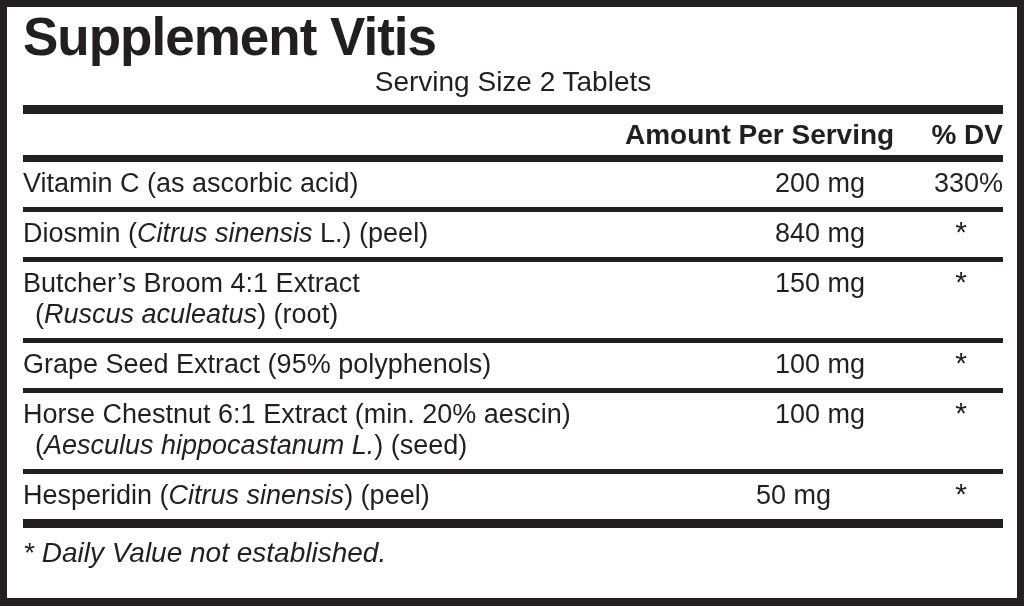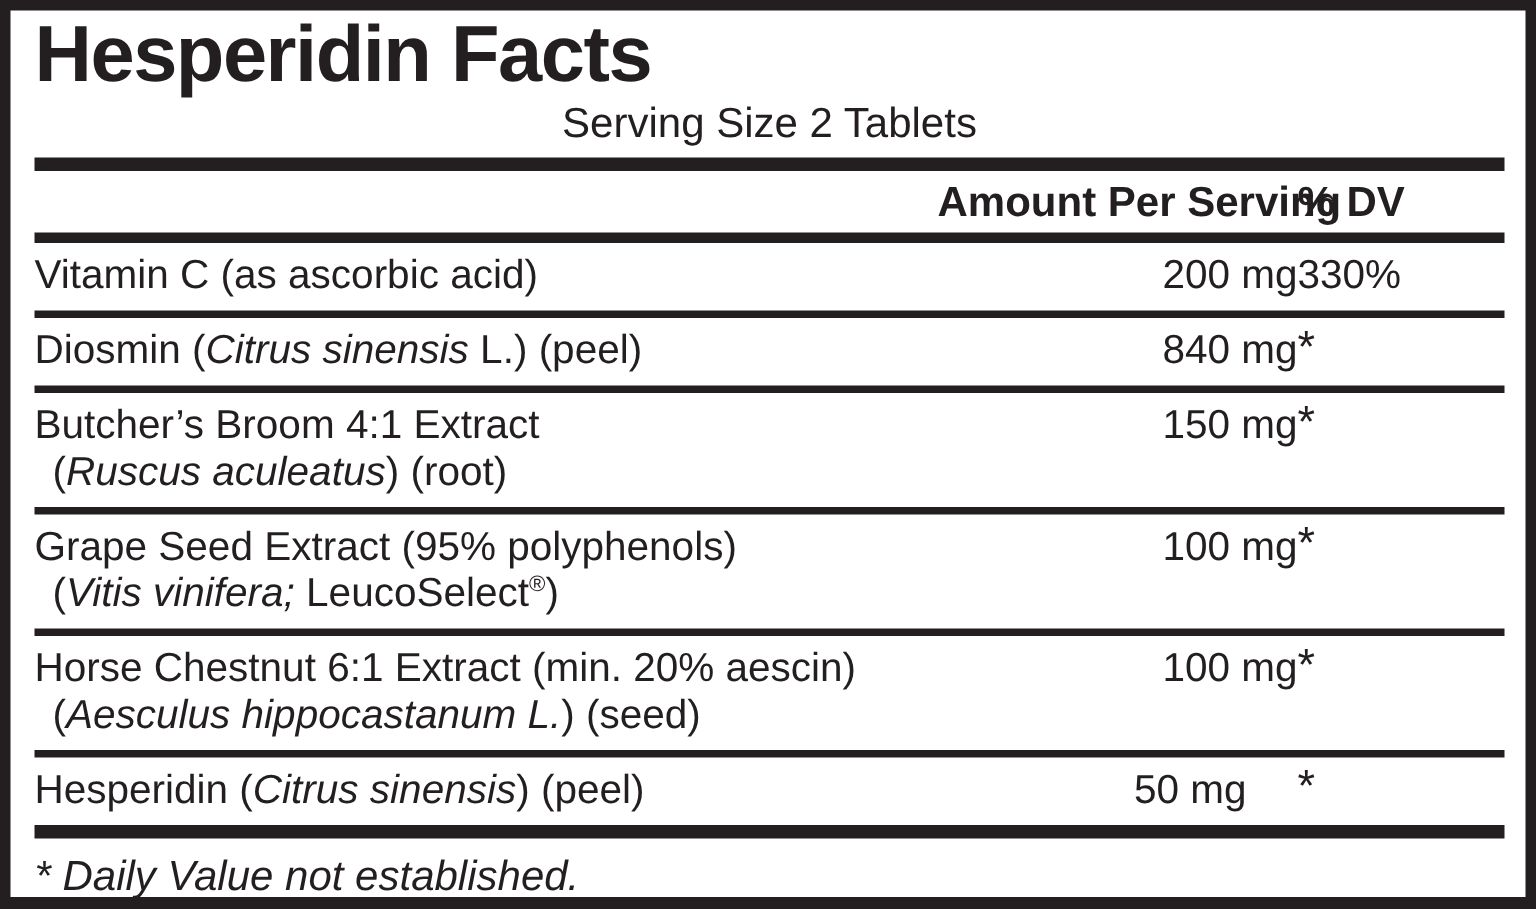--- a/index.html
+++ b/index.html
@@ -53,39 +53,39 @@
     font-size: 27px;
     line-height: 31px;
     padding: 6px 0 8px 0;
     border-bottom: 5px solid var(--ink);
   }
   .rows .row:last-child { border-bottom: 0; gap: 34px; }
 
   .name { flex: 1 1 auto; padding-right: 8px; }
   .line2 { padding-left: 12px; }
   .amt { width: 240px; text-align: right; white-space: nowrap; }
-  .dv  { width: 138px; white-space: nowrap; }
+  .dv  { width: 138px; text-align: right; white-space: nowrap; }
   .dv.star { padding-right: 36px; font-size: 30px; line-height: 28px; }
 
   i { font-style: italic; }
   sup { font-size: 0.55em; line-height: 0; }
 
   .footnote {
     font-size: 28px;
     line-height: 34px;
     padding-top: 8px;
     font-style: italic;
   }
 </style>
 </head>
 <body>
 
 <div class="label">
   <div class="inner">
-    <div class="title">Hesperidin Facts</div>
+    <div class="title">Supplement Vitis</div>
 
     <div class="serving-row">
       <span>Serving Size 2 Tablets</span>
     </div>
 
     <div class="bar"></div>
 
     <div class="header-row">
       <div class="name"></div>
       <div class="amt">Amount Per Serving</div>
@@ -111,21 +111,20 @@
           <div class="name">
             <div class="line"><span>Butcher’s Broom 4:1 Extract</span></div>
             <div class="line line2"><span>(</span><i>Ruscus aculeatus</i><span>) (root)</span></div>
           </div>
           <div class="amt">150 mg</div>
           <div class="dv star">*</div>
         </div>
         <div class="row">
           <div class="name">
             <div class="line"><span>Grape Seed Extract (95% polyphenols)</span></div>
-            <div class="line line2"><span>(</span><i>Vitis vinifera;</i><span> LeucoSelect</span><sup>®</sup><span>)</span></div>
           </div>
           <div class="amt">100 mg</div>
           <div class="dv star">*</div>
         </div>
         <div class="row">
           <div class="name">
             <div class="line"><span>Horse Chestnut 6:1 Extract (min. 20% aescin)</span></div>
             <div class="line line2"><span>(</span><i>Aesculus hippocastanum L.</i><span>) (seed)</span></div>
           </div>
           <div class="amt">100 mg</div>

